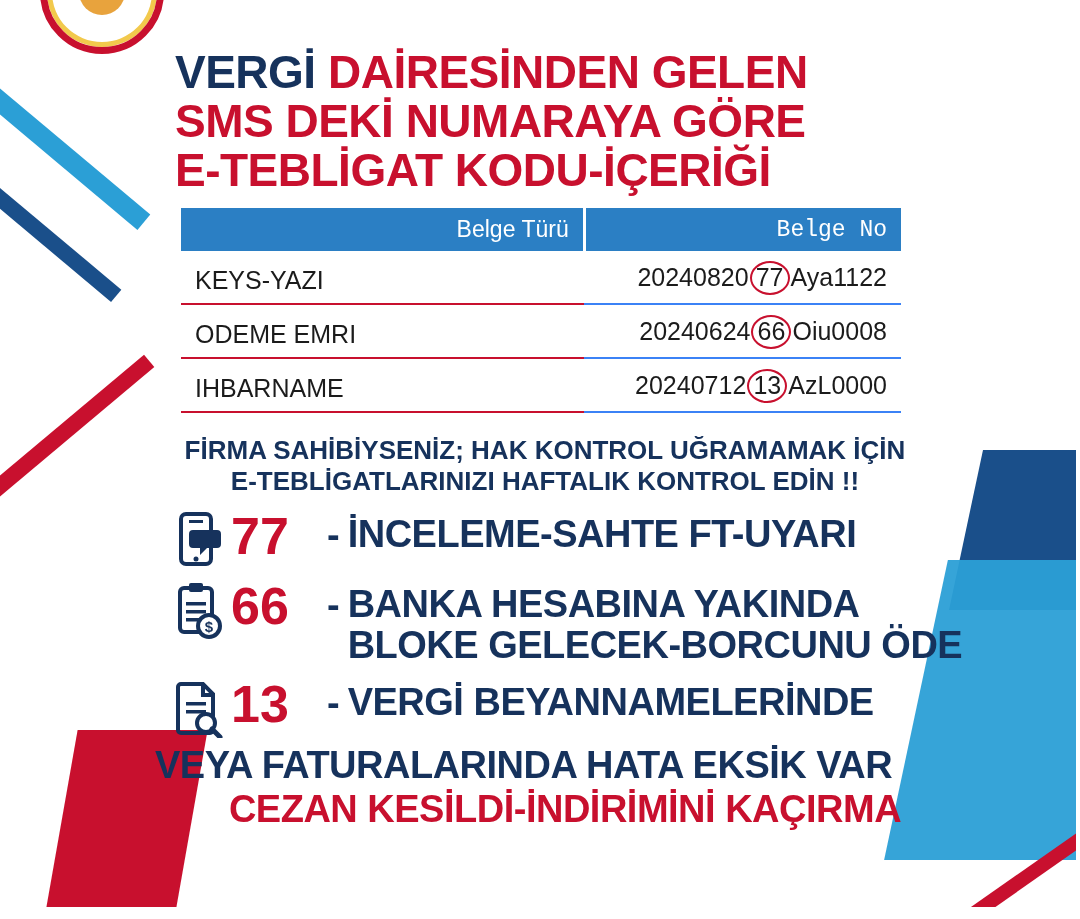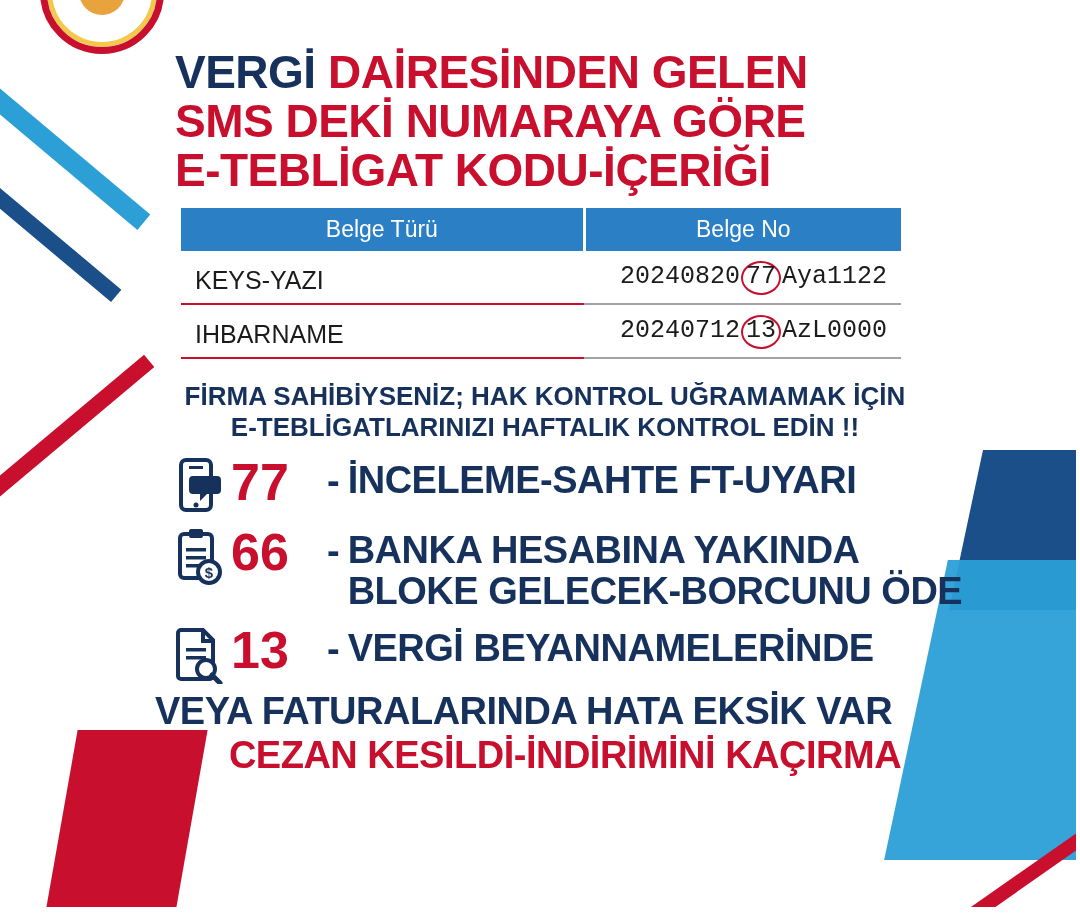--- a/index.html
+++ b/index.html
@@ -142,37 +142,36 @@
   .doc-table {
     width: 720px;
     margin: 6px 0 0 6px;
     border-collapse: collapse;
   }
   .doc-table thead th {
     background: #2b7fc4;
     color: #ffffff;
     font-size: 23px;
     font-weight: normal;
-    text-align: center;
+    text-align: right;
     padding: 8px 14px;
     border-right: 3px solid #ffffff;
   }
-  .doc-table thead th:last-child { border-right: none; }
+  .doc-table thead th:last-child { border-right: none; font-family: Liberation Mono, monospace; }
   .doc-table tbody td {
     font-size: 25px;
     color: #1b1b1b;
     padding: 10px 14px 8px 14px;
     border-bottom: 2px solid #c8102e;
     vertical-align: bottom;
   }
   .doc-table tbody td.num {
     text-align: right;
     white-space: nowrap;
-    border-bottom: 2px solid #a3a3a3;
-    font-family: Liberation Mono, monospace;
+    border-bottom: 2px solid #3b82f6;
   }
   .circle-num {
     display: inline-block;
     min-width: 30px;
     height: 30px;
     line-height: 28px;
     padding: 0 3px;
     margin: 0 1px;
     text-align: center;
     border: 2px solid #c8102e;
@@ -281,20 +280,26 @@
         </tr>
       </thead>
       <tbody>
         <tr>
           <td>KEYS-YAZI</td>
           <td class="num">
             <span>20240820</span><span class="circle-num">77</span><span>Aya1122</span>
           </td>
         </tr>
         <tr>
+          <td>ODEME EMRI</td>
+          <td class="num">
+            <span>20240624</span><span class="circle-num">66</span><span>Oiu0008</span>
+          </td>
+        </tr>
+        <tr>
           <td>IHBARNAME</td>
           <td class="num">
             <span>20240712</span><span class="circle-num">13</span><span>AzL0000</span>
           </td>
         </tr>
       </tbody>
     </table>
 
     <div class="warning">
       <div>FİRMA SAHİBİYSENİZ; HAK KONTROL UĞRAMAMAK İÇİN</div>

